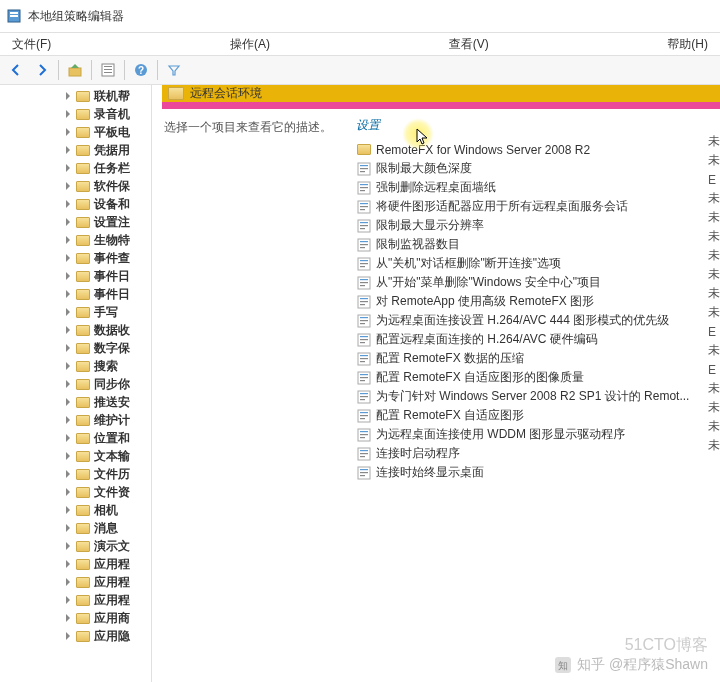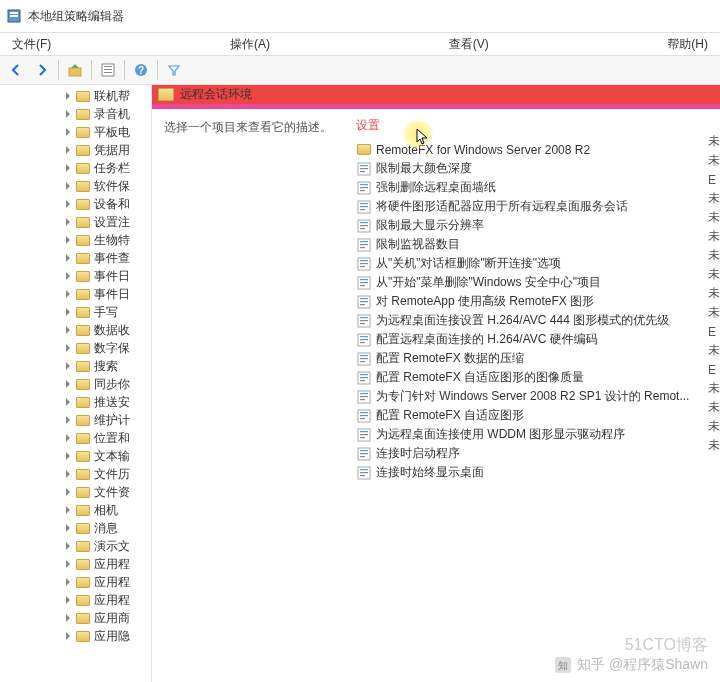--- a/index.html
+++ b/index.html
@@ -6,31 +6,31 @@
     body { font-family: "Microsoft YaHei", sans-serif; font-size: 12px; background: #fff; color: #333; width: 720px; height: 682px; overflow: hidden; position: relative; }
     .titlebar { height: 26px; display: flex; align-items: center; padding: 16px 6px; background: #fff; border-bottom: 1px solid #e0e0e0; }
     .titlebar .icon { width: 16px; height: 16px; margin-right: 6px; display: inline-flex; align-items: center; justify-content: center; }
     .menubar { height: 22px; display: flex; align-items: center; padding: 0 4px; background: #fff; justify-content: space-between; }
     .menubar .menu-item { padding: 2px 8px; cursor: default; }
     .toolbar { height: 30px; display: flex; align-items: center; padding: 0 4px; background: #f7f7f7; border-top: 1px solid #e0e0e0; border-bottom: 1px solid #e0e0e0; gap: 2px; }
     .toolbar .tbtn { width: 24px; height: 24px; display: inline-flex; align-items: center; justify-content: center; border: 1px solid transparent; color: #5a5a5a; }
     .toolbar .sep { width: 1px; height: 20px; background: #ccc; margin: 0 2px; }
     .main { display: flex; height: calc(100% - 78px); }
     .tree { width: 152px; background: #fff; overflow-y: auto; overflow-x: hidden; border-right: 1px solid #e0e0e0; padding-top: 2px; }
-    .tree-item { display: flex; align-items: center; height: 18px; padding-left: 60px; white-space: nowrap; cursor: default; position: relative; }
+    .tree-item { display: flex; align-items: center; height: 18px; padding-left: 60px; white-space: nowrap; cursor: default; position: relative; font-weight: bold; }
     .tree-item .expander { position: absolute; left: 66px; top: 5px; width: 0; height: 0; border-left: 4px solid #888; border-top: 4px solid transparent; border-bottom: 4px solid transparent; }
     .tree-item .folder-ico { width: 14px; height: 11px; background: linear-gradient(#f7e199, #e8c160); border: 1px solid #c9a646; border-radius: 1px; margin-right: 4px; flex-shrink: 0; position: relative; left: 16px; }
     .tree-item .lbl { position: relative; left: 16px; }
     .content { flex: 1; display: flex; flex-direction: column; overflow: hidden; }
-    .addressbar { height: 24px; background: #ef4444; display: flex; align-items: center; padding: 0 6px; border-bottom: 5px solid #ec4899; }
+    .addressbar { height: 24px; background: #eab308; display: flex; align-items: center; padding: 0 6px; border-bottom: 7px solid #ec4899; margin-left: 10px; }
     .addressbar .folder-ico { width: 16px; height: 13px; background: linear-gradient(#f7e199, #e8c160); border: 1px solid #c9a646; border-radius: 1px; margin-right: 6px; }
     .body-split { flex: 1; display: flex; overflow: hidden; }
     .desc-pane { width: 200px; padding: 10px 12px; color: #555; }
     .list-pane { flex: 1; padding-top: 4px; overflow: auto; }
-    .list-header { padding: 4px 8px 6px 4px; color: #ef4444; }
+    .list-header { padding: 4px 8px 6px 4px; color: #0369a1; font-style: italic; }
     .list-row { display: flex; align-items: center; height: 19px; padding-left: 4px; cursor: default; white-space: nowrap; }
     .list-row .row-ico { width: 16px; height: 16px; margin-right: 4px; display: inline-flex; align-items: center; justify-content: center; flex-shrink: 0; }
     .list-row .folder-ico { width: 14px; height: 11px; background: linear-gradient(#f7e199, #e8c160); border: 1px solid #c9a646; border-radius: 1px; }
     .list-row .setting-ico svg { width: 14px; height: 14px; }
     .highlight-cursor { position: absolute; width: 32px; height: 32px; background: radial-gradient(circle, rgba(255,240,100,0.9) 0%, rgba(255,240,100,0.5) 50%, rgba(255,240,100,0) 70%); border-radius: 50%; pointer-events: none; z-index: 10; }
     .cursor-arrow { position: absolute; z-index: 11; pointer-events: none; }
     .watermark { position: absolute; right: 12px; bottom: 8px; color: #bbb; font-size: 14px; display: flex; align-items: center; gap: 6px; z-index: 5; }
     .watermark2 { position: absolute; right: 12px; bottom: 26px; color: #ccc; font-size: 16px; z-index: 5; }
     .state-col { position: absolute; right: 0; top: 132px; display: flex; flex-direction: column; font-size: 12px; color: #555; }
     .state-col div { height: 19px; display: flex; align-items: center; }

